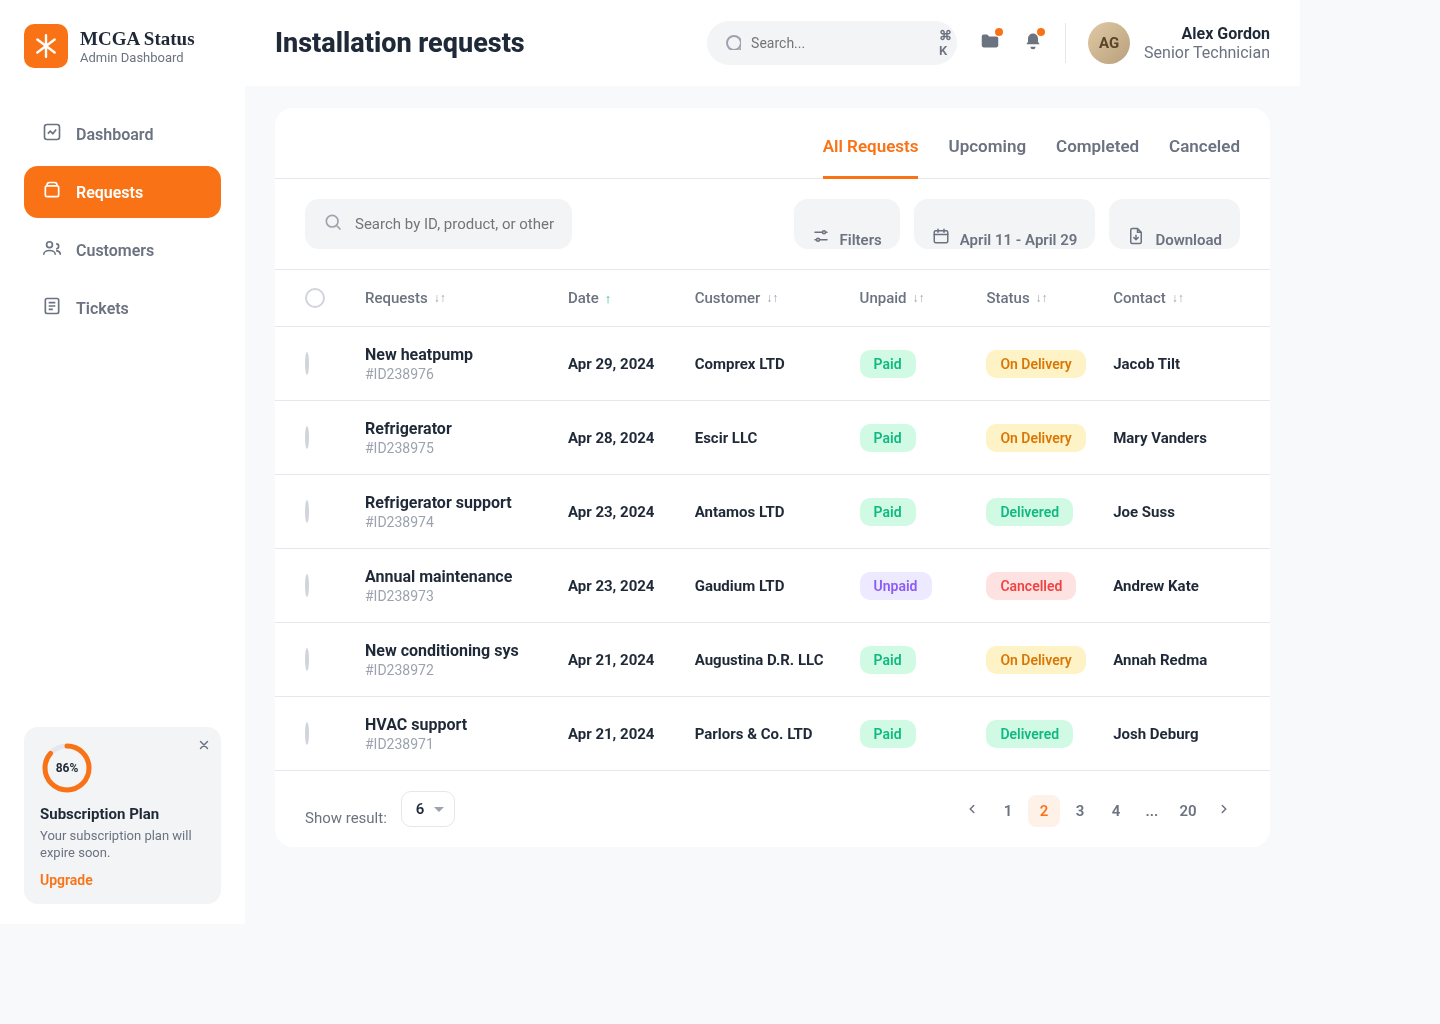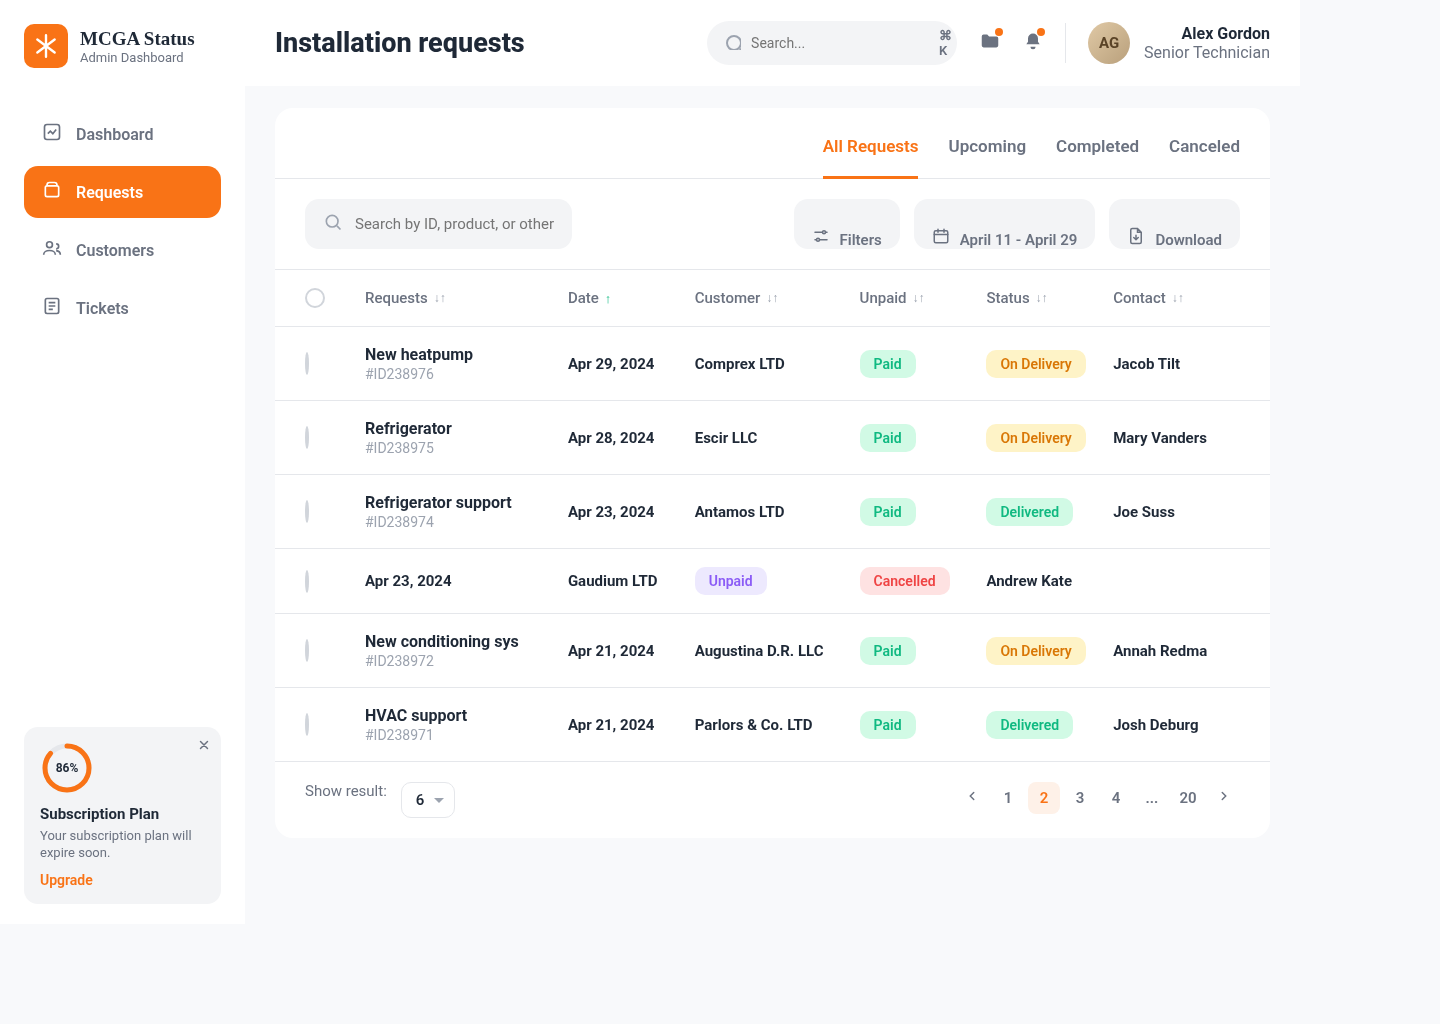--- a/index.html
+++ b/index.html
@@ -80,21 +80,21 @@
   .td{font-size:15px;font-weight:700;}
   .sort-arrows{color:var(--text-light);font-size:12px;}
   .sort-up{color:var(--green);font-size:13px;}
   .badge{display:inline-block;padding:6px 14px;border-radius:10px;font-size:14px;font-weight:600;}
   .b-paid{background:var(--green-bg);color:var(--green);}
   .b-unpaid{background:var(--purple-bg);color:var(--purple);}
   .b-ondelivery{background:var(--amber-bg);color:var(--amber);}
   .b-delivered{background:var(--green-bg);color:var(--green);}
   .b-cancelled{background:var(--red-bg);color:var(--red);}
   
-  .tfoot{display:flex;align-items:flex-start;padding:20px 30px;gap:14px;}
+  .tfoot{display:flex;align-items:flex-end;padding:20px 30px;gap:14px;}
   .tfoot .label{color:var(--text-mid);font-size:15px;}
   .select{height:36px;border:1px solid var(--border);border-radius:10px;padding:0 30px 0 14px;display:flex;align-items:center;font-size:15px;font-weight:600;position:relative;cursor:pointer;}
   .select:after{content:"";position:absolute;right:10px;top:15px;border:5px solid transparent;border-top-color:var(--text-light);}
   .pager{margin-left:auto;display:flex;align-items:center;gap:4px;}
   .pbtn{min-width:32px;height:32px;border-radius:8px;display:flex;align-items:center;justify-content:center;color:var(--text-mid);font-size:15px;font-weight:600;cursor:pointer;}
   .pbtn.active{background:var(--orange-light);color:var(--orange);}
 </style>
 </head>
 <body>
 
@@ -298,20 +298,24 @@
       <div class="req-id">#ID238974</div>
     </div>
     <div class="td">Apr 23, 2024</div>
     <div class="td">Antamos LTD</div>
     <div><span class="badge b-paid">Paid</span></div>
     <div><span class="badge b-delivered">Delivered</span></div>
     <div class="td">Joe Suss</div>
             </div>
             <div class="tr">
     <div><span class="radio"></span></div>
+    <div>
+      <div class="req-title">Annual maintenance</div>
+      <div class="req-id">#ID238973</div>
+    </div>
     <div class="td">Apr 23, 2024</div>
     <div class="td">Gaudium LTD</div>
     <div><span class="badge b-unpaid">Unpaid</span></div>
     <div><span class="badge b-cancelled">Cancelled</span></div>
     <div class="td">Andrew Kate</div>
             </div>
             <div class="tr">
     <div><span class="radio"></span></div>
     <div>
       <div class="req-title">New conditioning sys</div>

